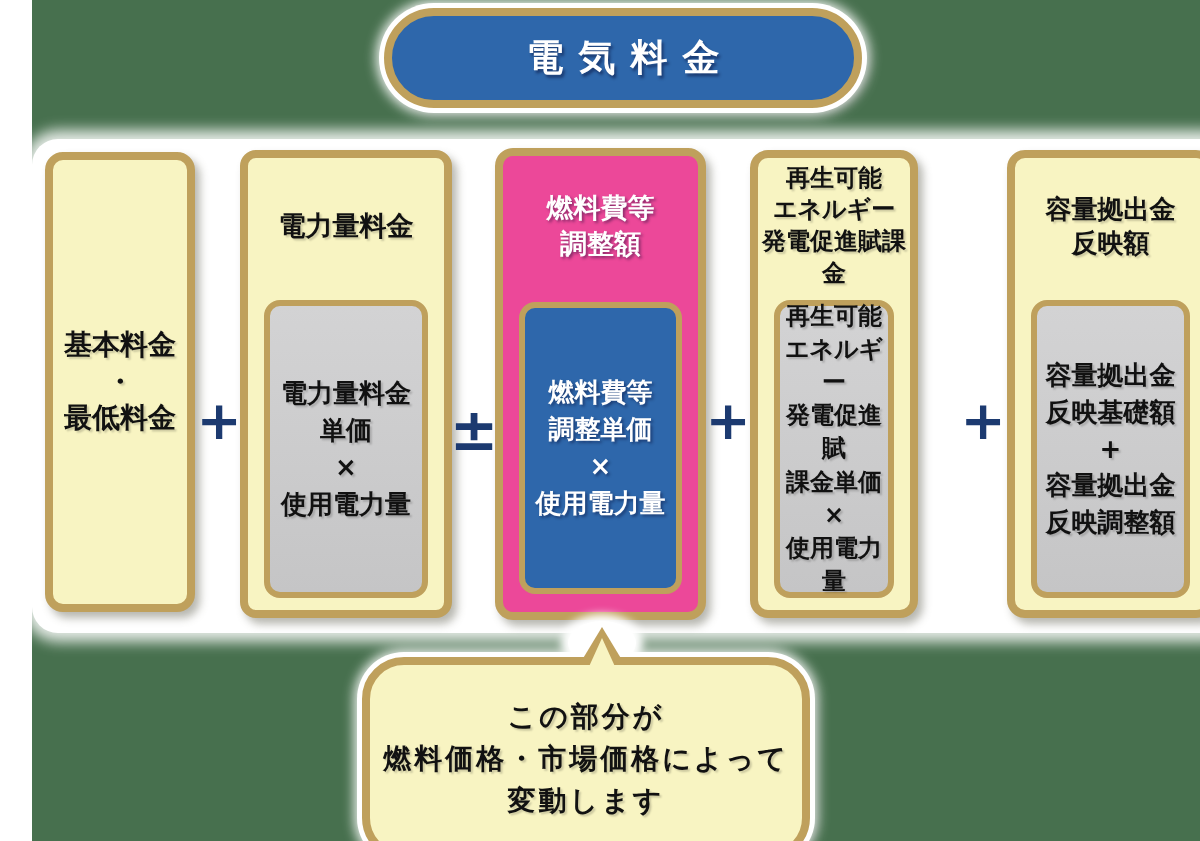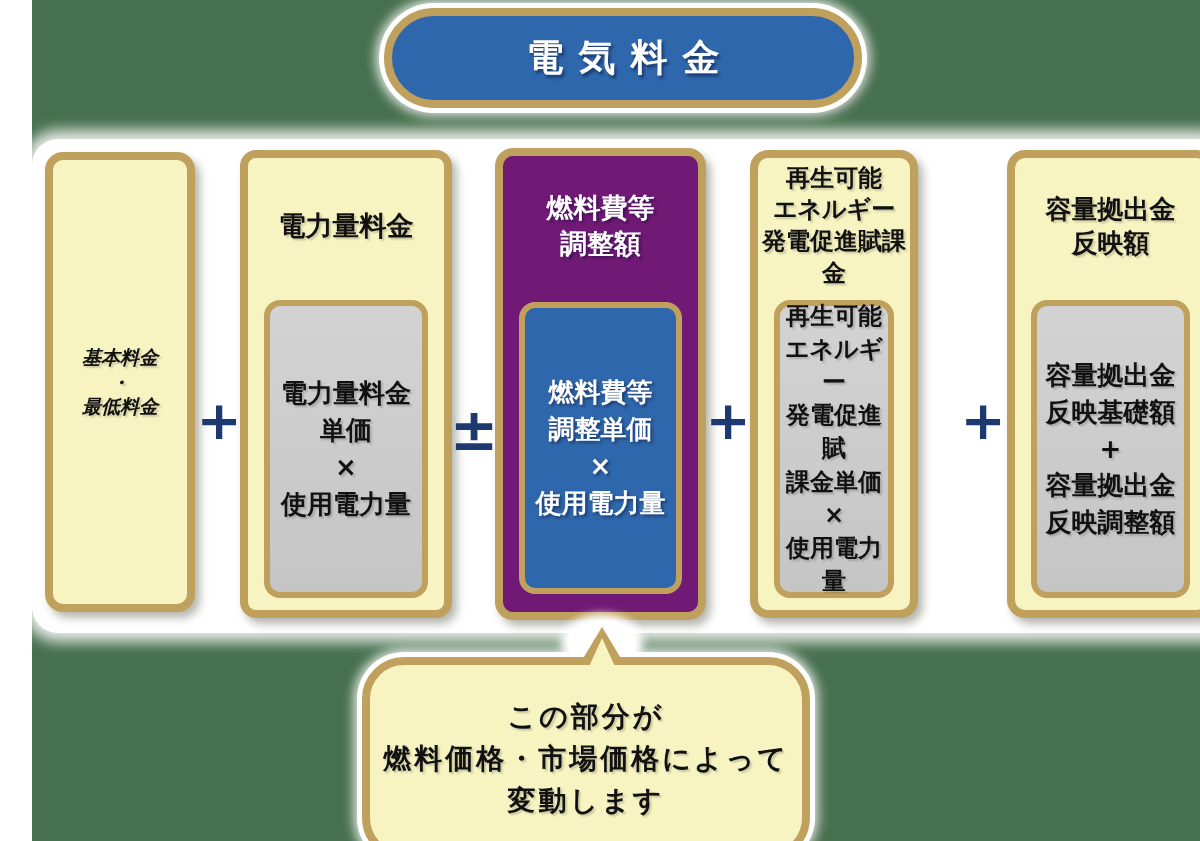--- a/index.html
+++ b/index.html
@@ -26,41 +26,41 @@
     color:#fff;font-size:37px;font-weight:bold;letter-spacing:15px;padding-left:15px;
     text-shadow:2px 3px 3px rgba(0,0,40,.45);white-space:nowrap;
   }
   
   .col{
     position:absolute;top:150px;height:468px;
     border:8px solid #bfa05c;border-radius:18px;box-sizing:border-box;
     box-shadow:5px 6px 9px rgba(95,95,80,.45);
   }
   .col.yellow{background:#f8f4c2;}
-  .col.blue{background:#701a75;}
+  .col.blue{background:#ec4899;}
   .col-1{left:13px;width:150px;top:152px;height:460px;}
   .col-2{left:208px;width:212px;border-radius:16px;}
   .col-3{left:463px;width:211px;top:148px;height:472px;}
   .col-4{left:718px;width:168px;}
   .col-5{left:975px;width:207px;}
   .col-header{
     position:absolute;left:0;right:0;top:0;height:136px;
     display:flex;align-items:center;justify-content:center;text-align:center;
     font-weight:bold;line-height:1.32;
   }
   .col-2 .col-header{font-size:27px;}
   .col-3 .col-header{font-size:27px;height:140px;}
   .col-4 .col-header{font-size:24px;}
   .col-5 .col-header{font-size:26px;}
   .dark-text{color:#111111;text-shadow:2px 2px 2px rgba(0,0,0,.18);}
   .white-text{color:#ffffff;text-shadow:2px 2px 3px rgba(0,0,40,.42);}
   .col1-body{
     position:absolute;left:0;top:0;right:0;bottom:0;
     display:flex;align-items:center;justify-content:center;text-align:center;
-    font-weight:bold;font-size:19px;line-height:1.3;font-style:italic;
+    font-weight:bold;font-size:28px;line-height:1.3;
   }
   
   .inner{
     position:absolute;left:16px;right:16px;top:142px;height:298px;
     border:6px solid #bfa05c;border-radius:16px;box-sizing:border-box;
     display:flex;align-items:center;justify-content:center;text-align:center;
   }
   .inner.gray{background:linear-gradient(180deg,#d3d3d4,#c5c5c6);}
   .inner.blue-fill{background:#2e67ab;}
   .col-3 .inner{top:146px;height:292px;}

